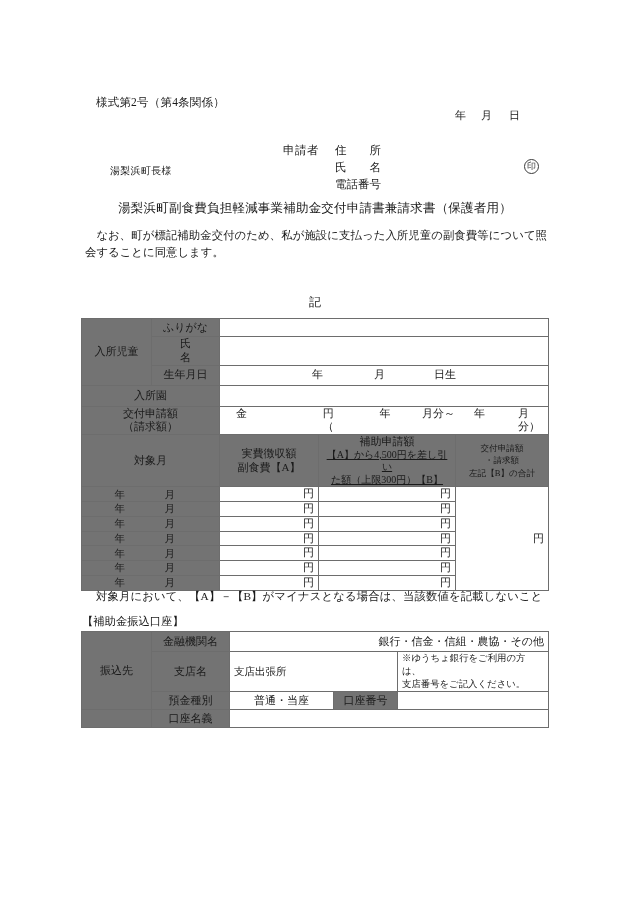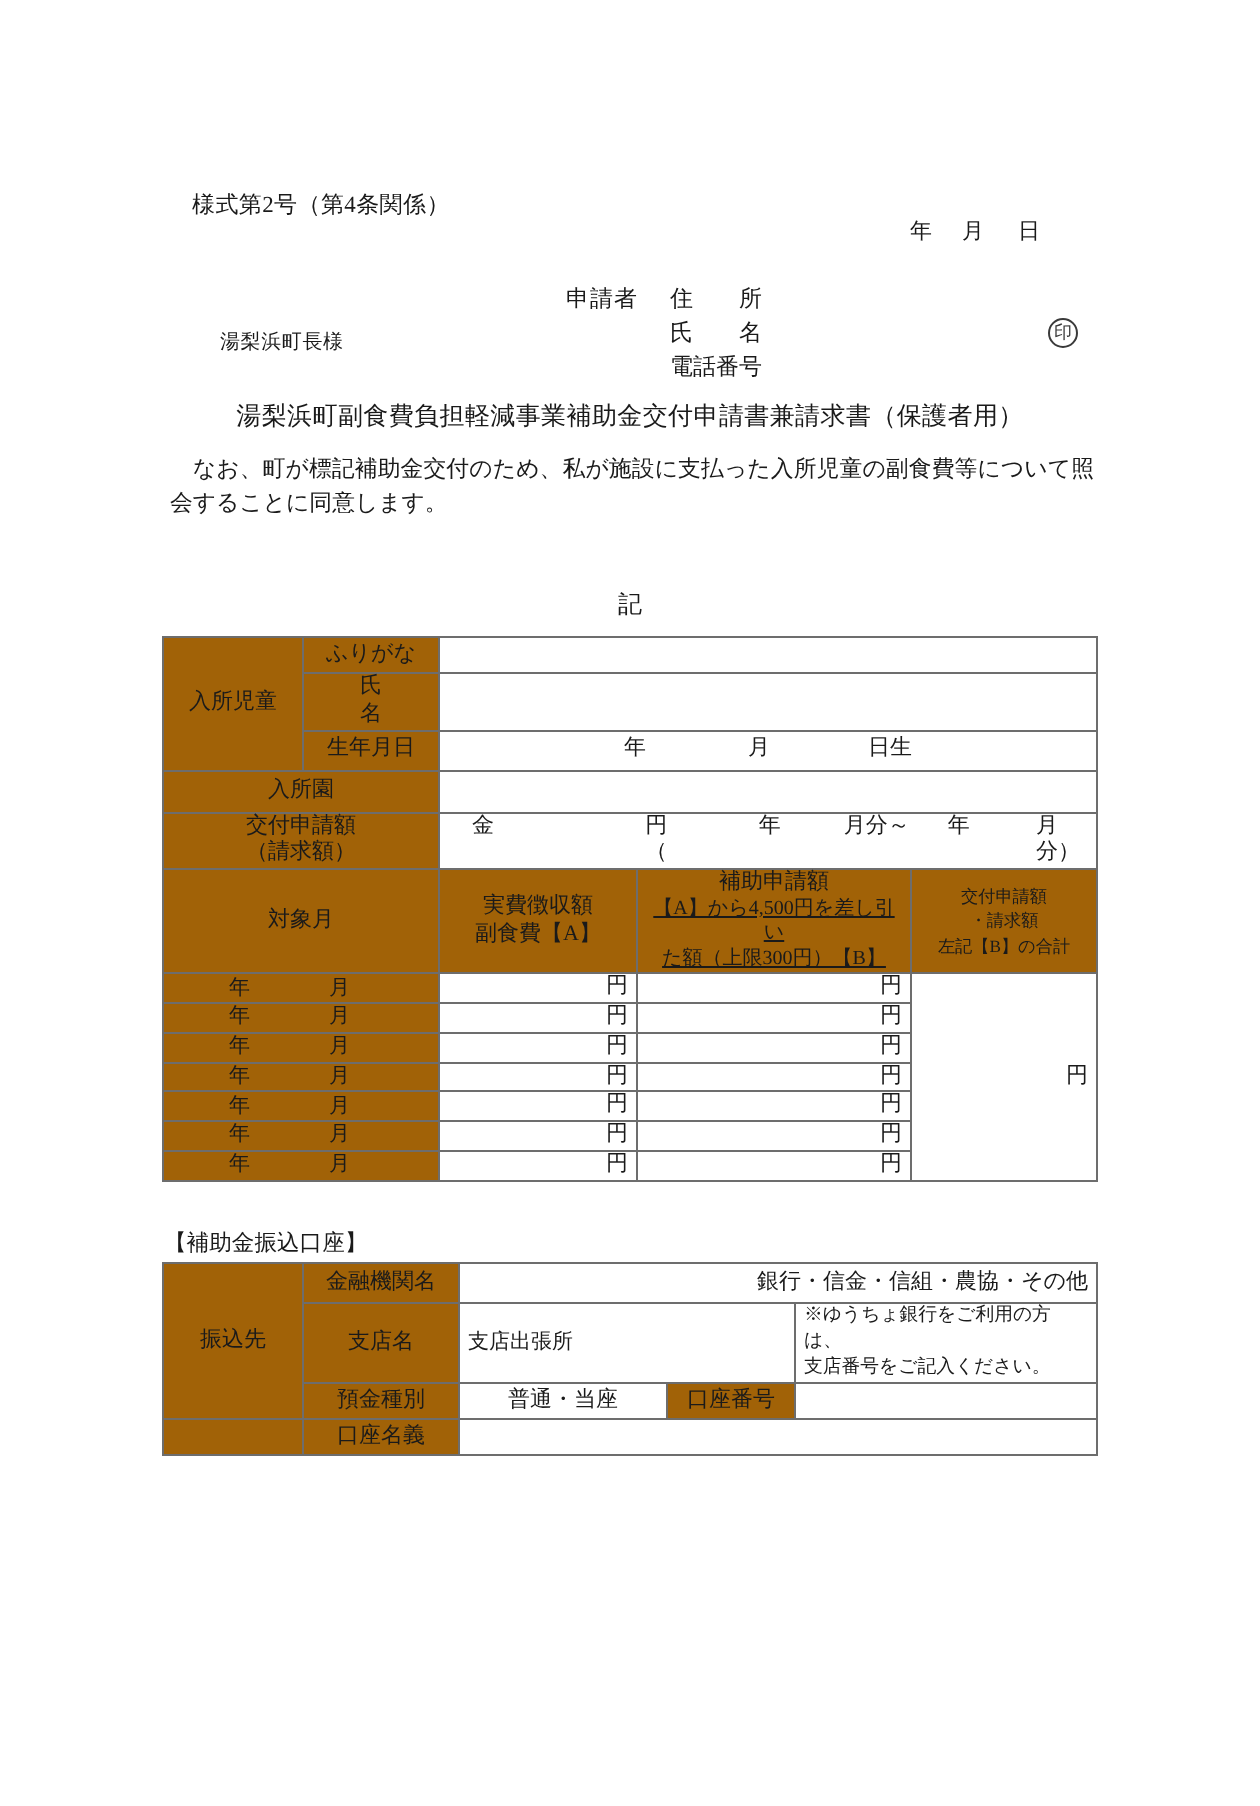--- a/index.html
+++ b/index.html
@@ -116,21 +116,21 @@
     table-layout: fixed;
     font-size: 11px;
   }
   table.form td {
     border: 1px solid #6d6d6d;
     padding: 0 4px;
     vertical-align: middle;
     line-height: 1.25;
   }
   td.hd {
-    background: #a16207;
+    background: #737373;
     text-align: center;
   }
   td.plain { background: #ffffff; }
   .c { text-align: center; }
   .r { text-align: right; }
 
   
   #main-table { left: 81px; top: 318px; width: 467px; }
 
   .kv-spread {
@@ -376,20 +376,21 @@
             <span class="y">年</span>
               <span class="m">月</span>
           </div>
         </td>
         <td class="plain r">円</td>
         <td class="plain r">円</td>
       </tr>
     </tbody>
   </table>
 
+  <div class="abs note nowrap">対象月において、【A】－【B】がマイナスとなる場合は、当該数値を記載しないこと</div>
 
   <div class="abs bank-caption nowrap">【補助金振込口座】</div>
 
   <table class="form" id="bank-table">
     <colgroup>
       <col style="width:70px">
       <col style="width:78px">
       <col style="width:104px">
       <col style="width:64px">
       <col style="width:151px">

